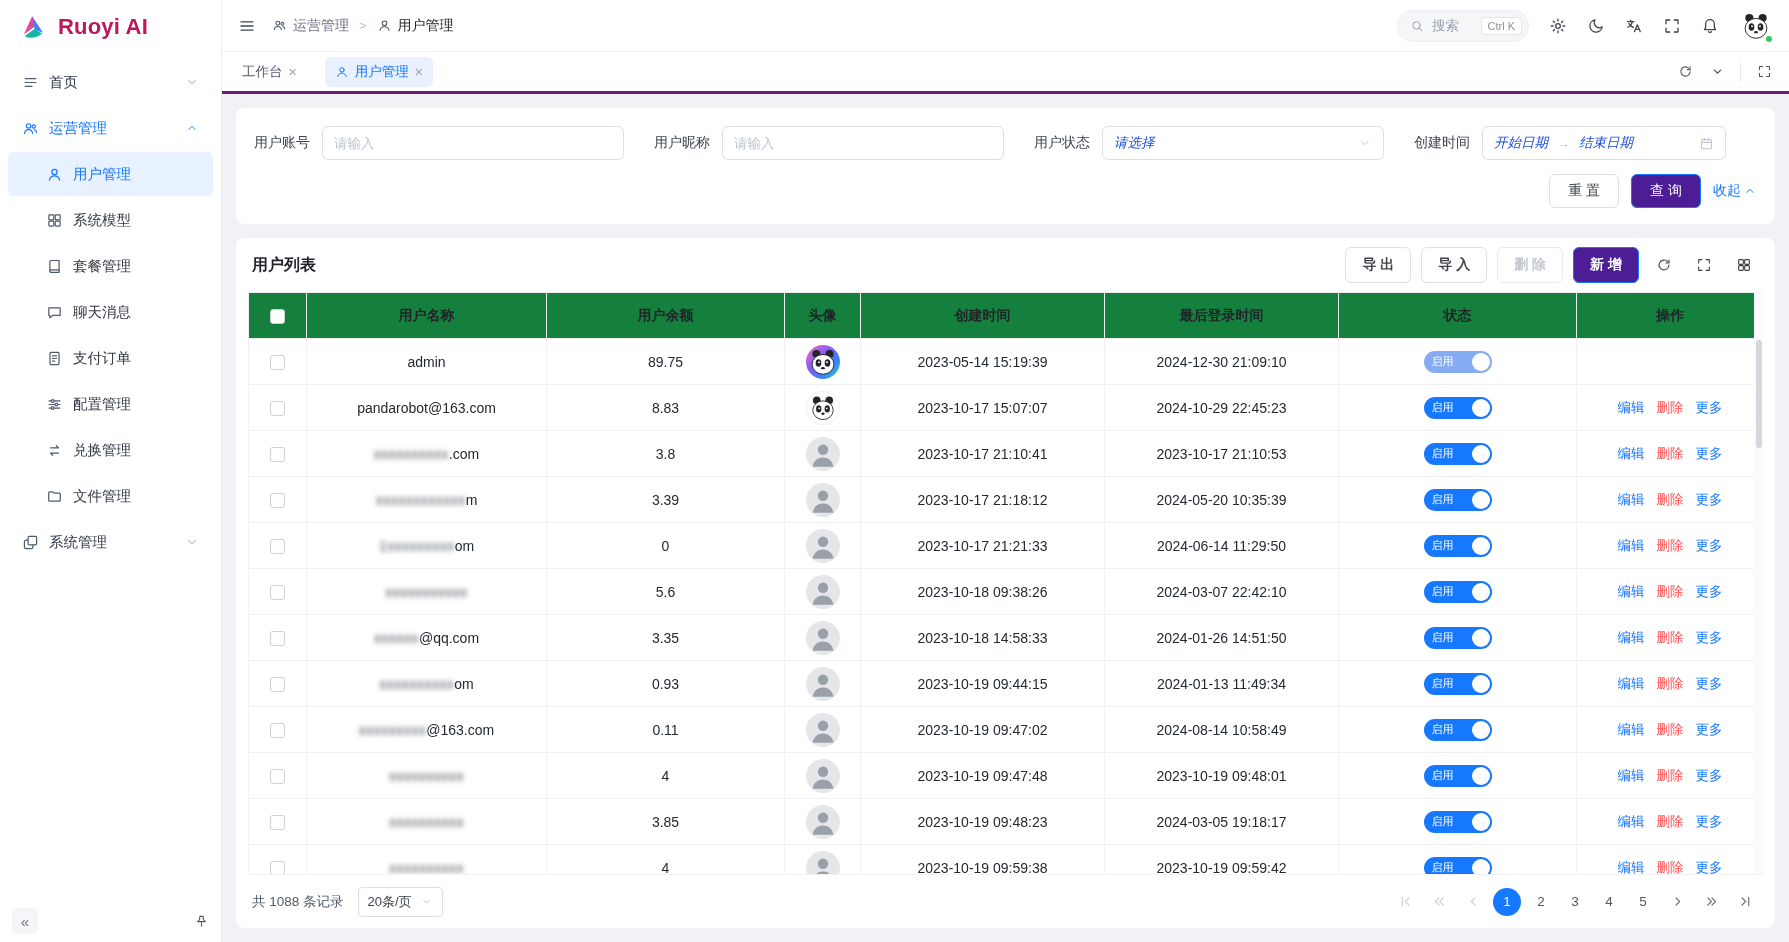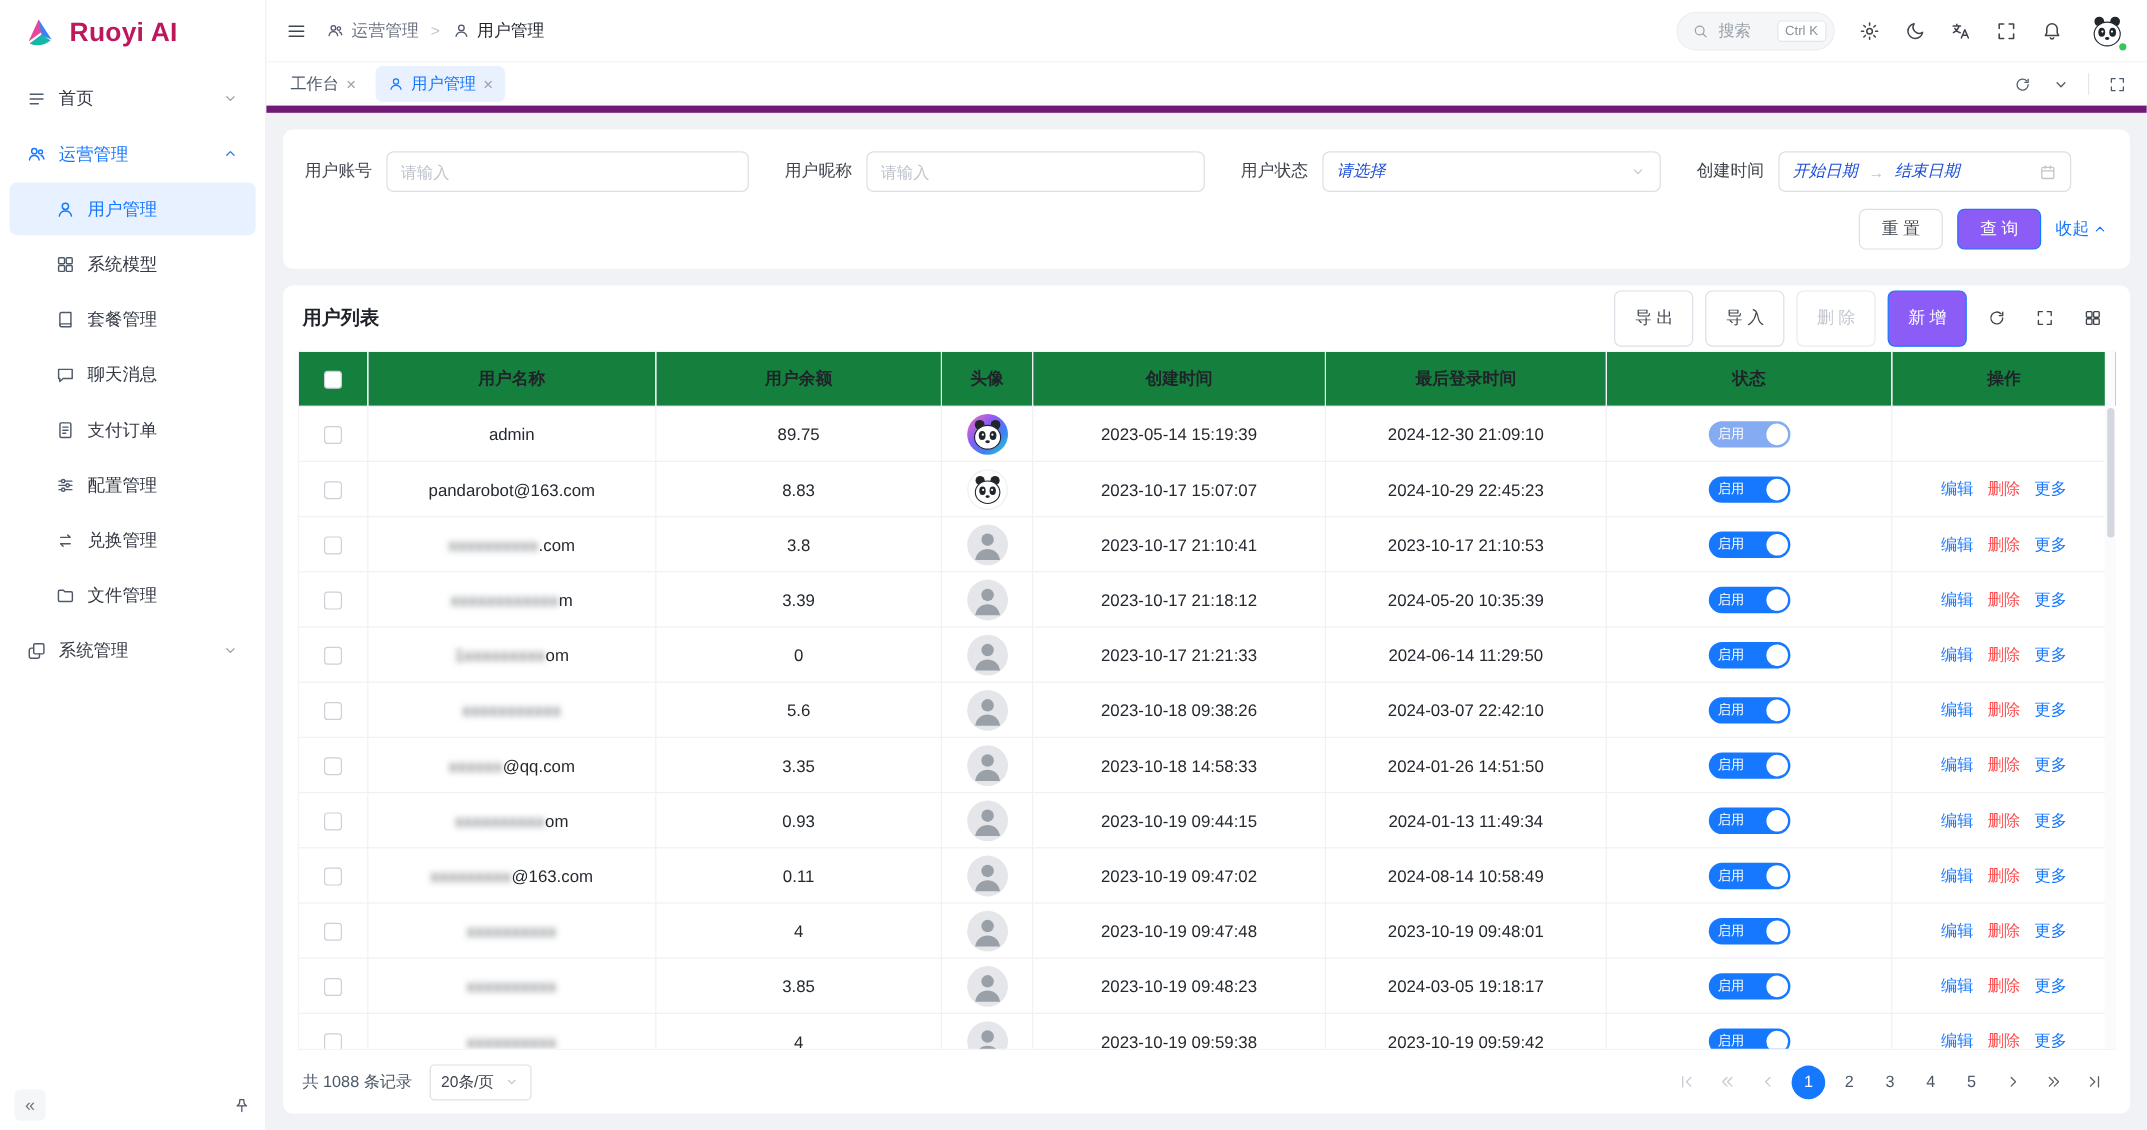--- a/index.html
+++ b/index.html
@@ -42,21 +42,21 @@
   .crumb-sep{color:#c0c4cc;font-size:13px;}
   .topbar-right{margin-left:auto;display:flex;align-items:center;gap:20px;}
   .search-pill{height:32px;width:132px;background:#f5f6f8;border:1px solid #eceef1;border-radius:16px;display:flex;align-items:center;gap:8px;padding:0 6px 0 12px;color:#9aa0aa;font-size:13.5px;cursor:pointer;}
   .search-pill .icon svg{width:14px;height:14px;color:#9aa0aa;}
   .kbd{background:#fff;border:1px solid #e3e5e9;border-radius:4px;font-size:11px;padding:2px 6px;color:#8a919f;margin-left:auto;white-space:nowrap;}
   .avatar{width:34px;height:34px;border-radius:50%;position:relative;cursor:pointer;flex-shrink:0;}
   .avatar .av{width:34px;height:34px;}
   .avatar .dot{position:absolute;right:-1px;bottom:-1px;width:10px;height:10px;background:#34c759;border:2px solid #fff;border-radius:50%;}
 
   
-  .tabbar{height:42px;background:#fff;border-bottom:6px solid #701a75;display:flex;align-items:center;padding:0 10px;gap:6px;flex-shrink:0;}
+  .tabbar{height:42px;background:#fff;border-bottom:3px solid #701a75;display:flex;align-items:center;padding:0 10px;gap:18px;flex-shrink:0;}
   .tab{height:30px;display:flex;align-items:center;gap:6px;padding:0 10px;border-radius:6px;font-size:13.5px;color:#4e5969;cursor:pointer;}
   .tab .icon svg{width:14px;height:14px;}
   .tab-close{font-size:14px;color:#9aa0aa;line-height:1;}
   .tab.active{background:#e9f1fe;color:#1677ff;}
   .tab.active .icon{color:#1677ff;}
   .tabbar-right{margin-left:auto;display:flex;align-items:center;gap:2px;}
   .tab-tool{width:30px;height:30px;display:flex;align-items:center;justify-content:center;color:#4e5969;cursor:pointer;}
   .tab-tool svg{width:15px;height:15px;}
   .vdiv{width:1px;height:18px;background:#e5e7eb;margin:0 6px;}
 
@@ -77,32 +77,32 @@
   .w-nickname{width:282px;}
   .select-control{width:282px;cursor:pointer;}
   .select-control .sel-arrow{margin-left:auto;color:#c0c4cc;}
   .select-control .sel-arrow svg{width:14px;height:14px;}
   .date-control{width:244px;gap:9px;cursor:pointer;}
   .date-arrow{color:#c0c4cc;font-size:13px;}
   .date-control .cal{margin-left:auto;color:#c0c4cc;}
   .date-control .cal svg{width:15px;height:15px;}
   .filter-actions{display:flex;align-items:center;justify-content:flex-end;gap:12px;margin-top:14px;}
   .btn{height:34px;padding:0 18px;border-radius:6px;border:1px solid #dcdfe6;background:#fff;color:#3f444d;font-size:14px;display:inline-flex;align-items:center;justify-content:center;cursor:pointer;font-family:inherit;white-space:nowrap;}
-  .btn-primary{background:#8b5cf6;border-color:#1677ff;color:#fff;}
+  .btn-primary{background:#4c1d95;border-color:#1677ff;color:#fff;}
   .btn-disabled{color:#c3c7cf;border-color:#e8eaee;cursor:not-allowed;}
   .link-collapse{color:#1677ff;display:inline-flex;align-items:center;gap:2px;font-size:14px;cursor:pointer;}
   .link-collapse .icon{color:#1677ff;}
   .link-collapse .icon svg{width:14px;height:14px;}
 
   
   .table-card{flex:1;display:flex;flex-direction:column;min-height:0;padding:0 12px;}
   .card-head{height:54px;display:flex;align-items:center;padding:0 4px;flex-shrink:0;}
   .card-title{font-size:16px;font-weight:600;color:#1f2329;}
   .card-tools{margin-left:auto;display:flex;align-items:center;gap:10px;}
-  .btn-sm{height:47px;padding:0 16px;}
+  .btn-sm{height:36px;padding:0 16px;font-weight:bold;}
   .tool-icon{width:30px;height:32px;display:flex;align-items:center;justify-content:center;color:#3f444d;cursor:pointer;}
   .tool-icon svg{width:16px;height:16px;}
   .table-wrap{flex:1;min-height:0;overflow:hidden;position:relative;}
   table{width:100%;border-collapse:collapse;table-layout:fixed;}
   th,td{border:1px solid #f0f1f4;text-align:center;font-size:14px;height:46px;padding:0 8px;overflow:hidden;white-space:nowrap;}
   thead th{background:#15803d;font-weight:600;color:#1f2329;border-color:#eceef2;}
   tbody td{color:#24292f;}
   .checkbox{display:inline-block;width:15px;height:15px;border:1px solid #ccd0d7;border-radius:3px;background:#fff;cursor:pointer;vertical-align:middle;}
   .masked{filter:blur(2.8px);color:#4a4f57;letter-spacing:.5px;}
   .cell-avatar{display:flex;justify-content:center;align-items:center;}

